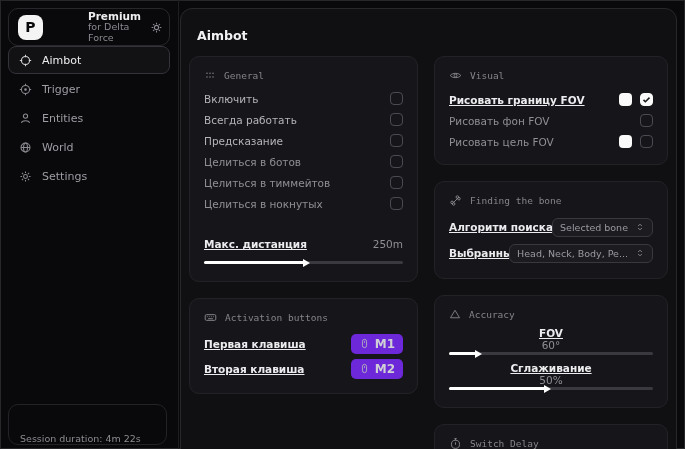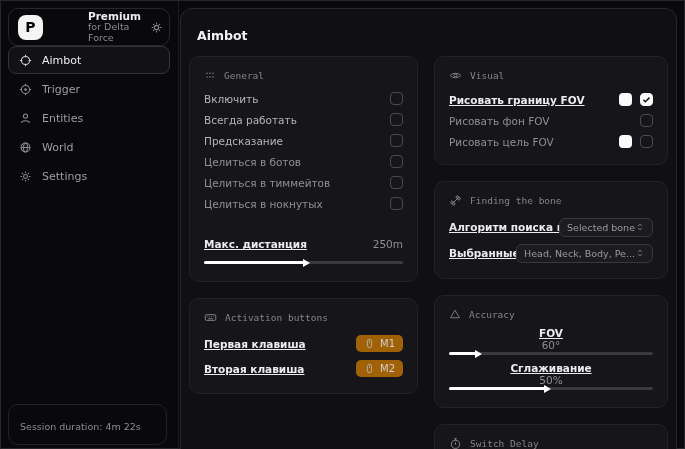--- a/index.html
+++ b/index.html
@@ -18,21 +18,21 @@
   .premium-text { line-height:1.15;margin-left:36px; }
   .premium-title { font-size:10.5px; font-weight:bold; color:#ededf0; }
   .premium-sub { font-size:9.5px; color:#8b8b91; }
   .premium-gear { margin-left:auto; color:#8b8b91; display:flex; }
   .category { font-size:9.5px; color:#7c7c82; margin:15px 5px 8px; }
   .nav { display:flex; flex-direction:column; gap:1px; }
   .nav-item { display:flex; align-items:center; gap:10px; padding:6px 10px; font-size:11px; color:#9d9da3; border:1px solid transparent; border-radius:8px; height:28px; }
   .nav-item .nicon { display:flex; color:#8b8b91; }
   .nav-item.active { border-color:#33333a; background:#121215; color:#ededf0; }
   .nav-item.active .nicon { color:#d6d6da; }
-  .session-box { position:absolute; left:8px; right:11px; bottom:4px; height:41px; border:1px solid #232327; border-radius:10px; padding:12px 11px; display:flex; align-items:flex-end; font-size:9.5px; color:#8b8b91; }
+  .session-box { position:absolute; left:8px; right:11px; bottom:4px; height:41px; border:1px solid #232327; border-radius:10px; padding:0 11px; display:flex; align-items:flex-end; font-size:9.5px; color:#8b8b91; }
   
   .main-panel { position:absolute; left:180px; top:8px; width:497px; height:460px; background:#101013; border:1px solid #28282c; border-radius:12px; padding:11px 8px; }
   .main-title { font-size:12.5px; font-weight:bold; color:#f2f2f4; margin:8px 8px 13px; }
   .columns { display:flex; gap:16px; }
   .col { display:flex; flex-direction:column; gap:16px; }
   .col-left { width:232px; }
   .col-right { width:234px; }
   .card { background:#16161a; border:1px solid #232327; border-radius:10px; padding:9px 14px 12px; }
   .card-head { display:flex; align-items:center; gap:8px; font-family:"DejaVu Sans Mono", monospace; font-size:9.5px; color:#84848a; margin:3px 0 7px; }
   .card-head .hicon { display:flex; color:#84848a; }
@@ -49,24 +49,24 @@
   
   .slider { height:3px; background:#39393f; border-radius:2px; margin:7px 0 5px; }
   .slider-fill { position:relative; height:3px; background:#ffffff; border-radius:2px; }
   .slider-fill::after { content:''; position:absolute; right:-6px; top:-2.5px; width:0; height:0; border-left:7px solid #fff; border-top:4px solid transparent; border-bottom:4px solid transparent; }
   
   .rgt { display:flex; align-items:center; gap:8px; }
   .swatch { width:13px; height:13px; border-radius:4px; background:#fafafa; flex:none; }
   
   .drop-row { height:26px; }
   .drop-row .lbl { overflow:hidden; flex:1; }
-  .dropdown { display:flex; align-items:center; background:#1b1b20; border:1px solid #38383f; border-radius:6px; padding:3px 7px; font-size:9.5px; color:#9a9aa1; white-space:nowrap; flex:none; }
+  .dropdown { display:flex; align-items:center; gap:7px; background:#1b1b20; border:1px solid #38383f; border-radius:6px; padding:3px 7px; font-size:9.5px; color:#9a9aa1; white-space:nowrap; flex:none; }
   .dropdown .dicon { display:flex; color:#8a8a90; }
   
-  .badge { display:flex; align-items:center; gap:5px; background:#a16207; border-radius:5px; padding:3px 8px; font-size:10px; color:#cfcfd5; }
+  .badge { display:flex; align-items:center; gap:5px; background:#6d28d9; border-radius:5px; padding:3px 8px; font-size:12px; color:#cfcfd5;font-weight:bold; }
   .badge .bicon { display:flex; color:#b5b5bb; }
   .key-row { height:25px; }
   .acc-lblrow { height:18px; margin-top:3px;flex-direction:column; }
 </style>
 </head>
 <body>
 
 <div class="sidebar">
   <div class="premium-box">
     <div class="logo">P</div>

